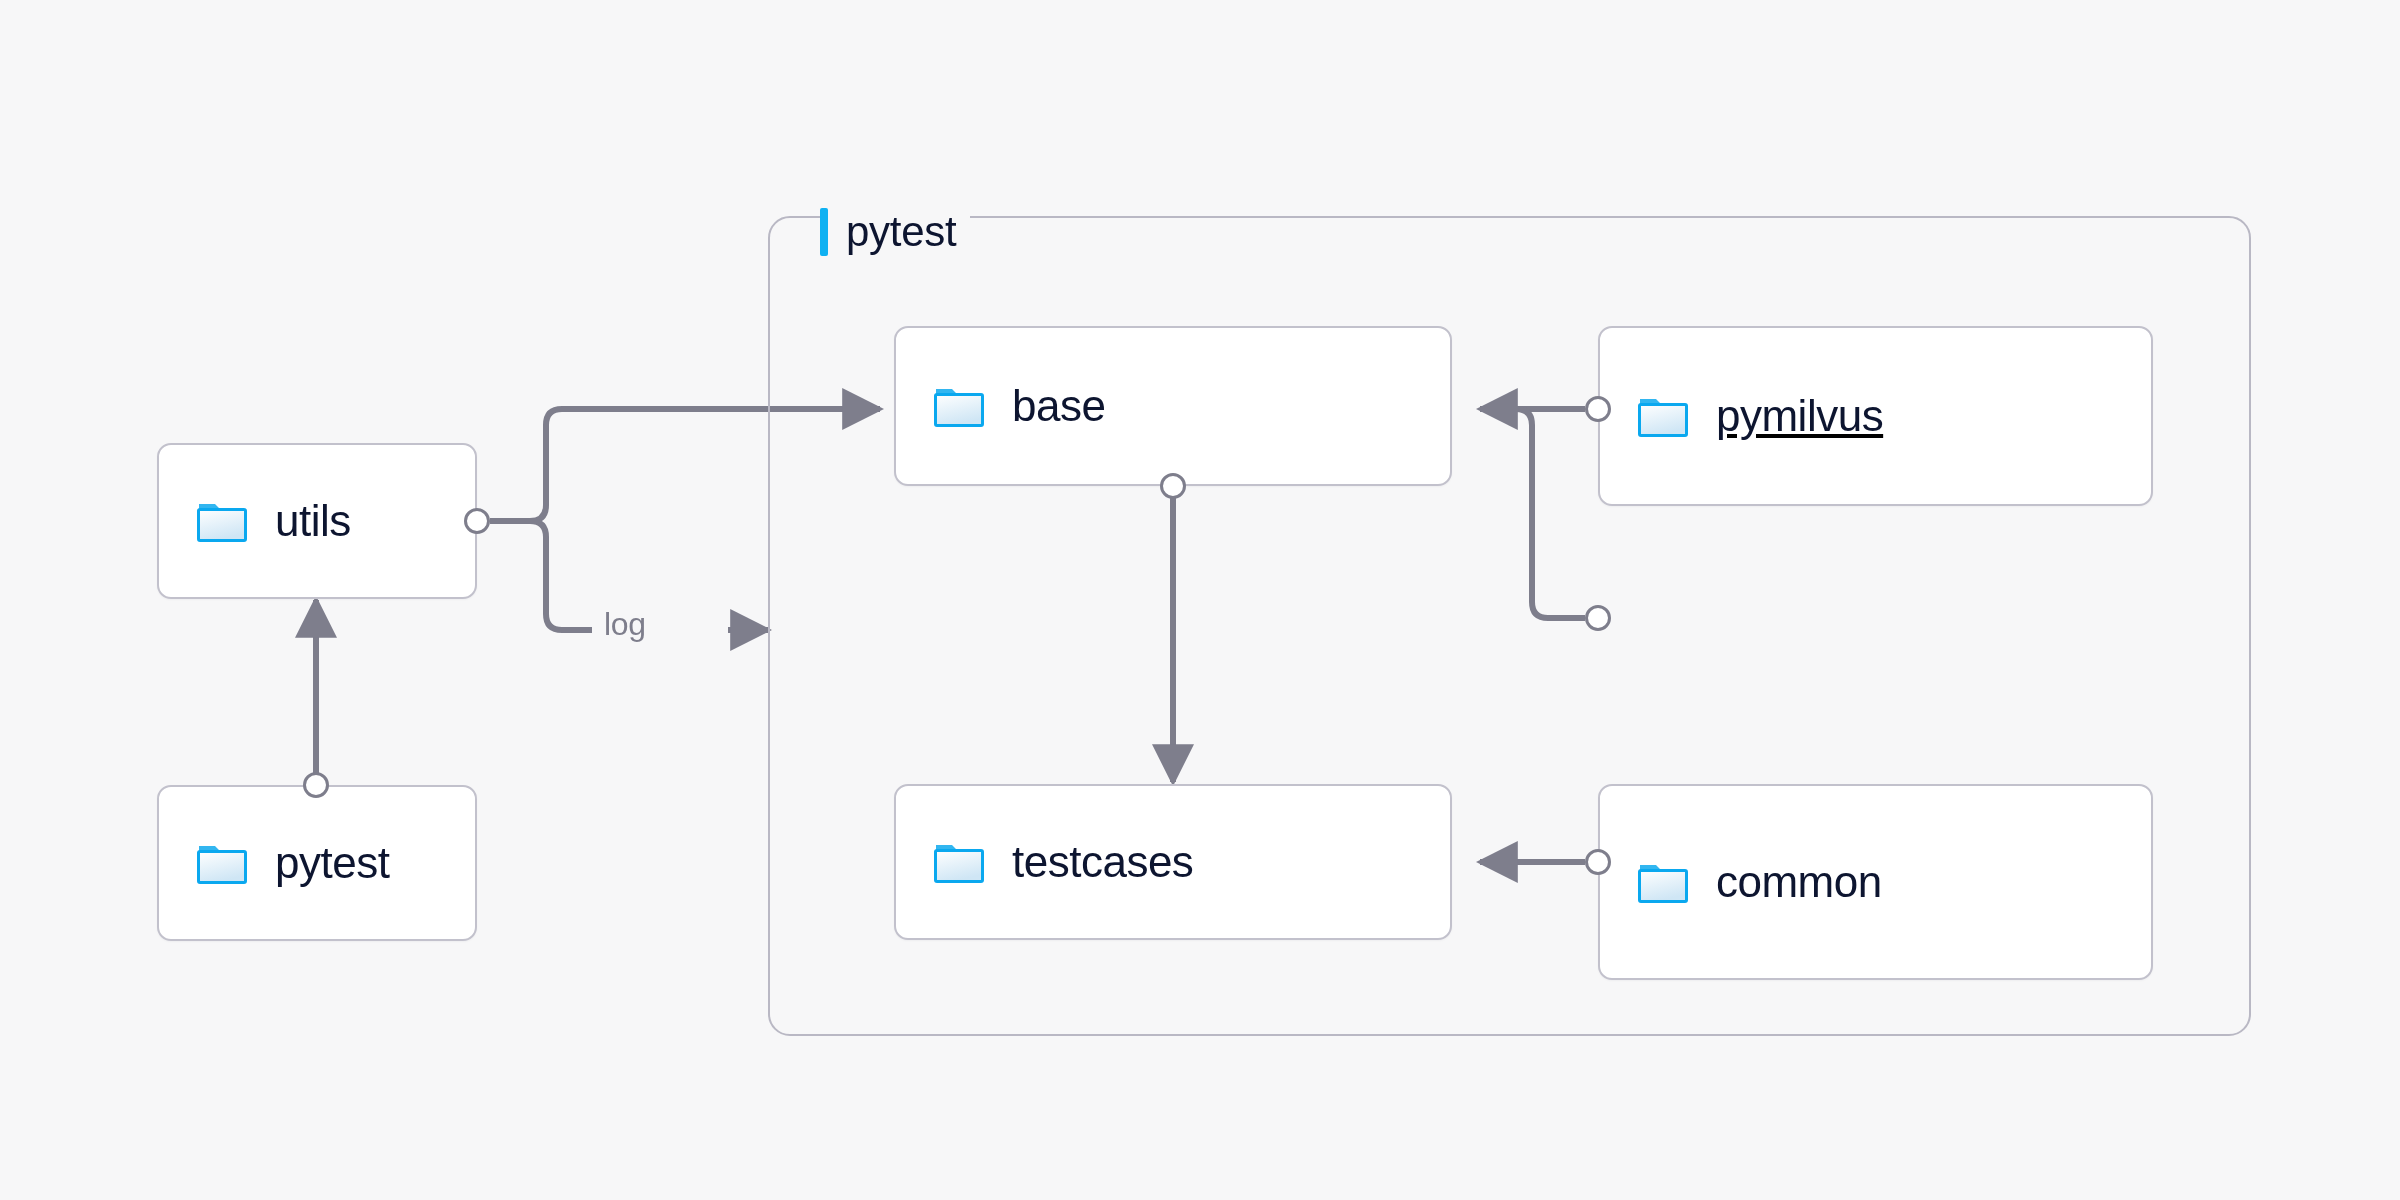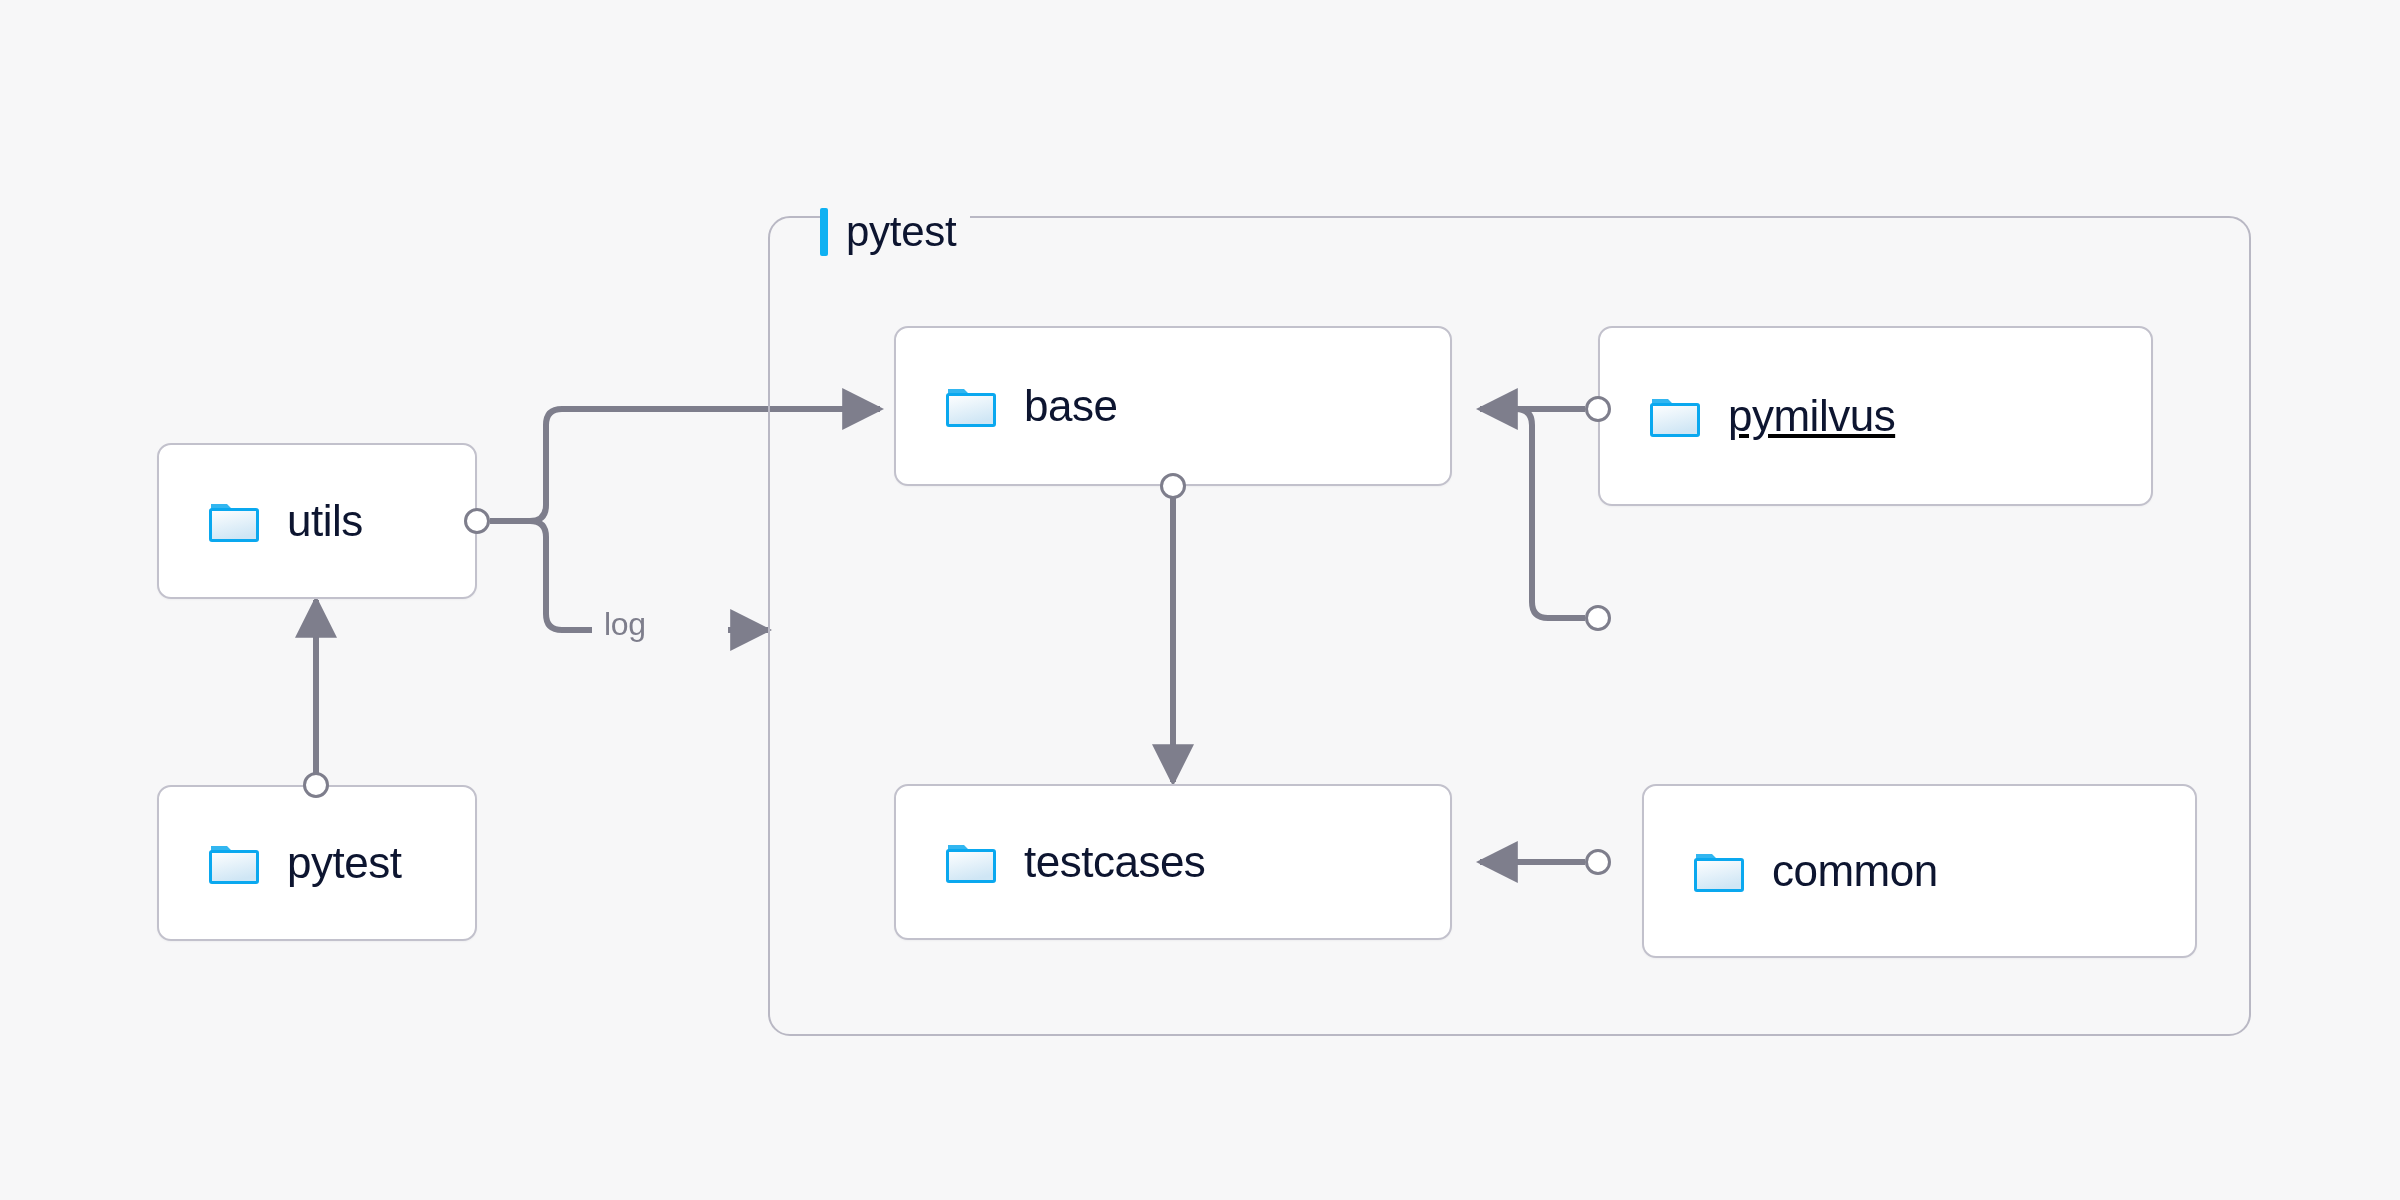--- a/index.html
+++ b/index.html
@@ -70,21 +70,21 @@
     border-radius: 14px;
     display: flex;
     align-items: center;
     z-index: 4;
     box-shadow: 0 1px 2px rgba(16, 22, 48, 0.04);
   }
   .node .node-inner {
     display: flex;
     align-items: center;
     gap: 26px;
-    padding-left: 48px;
+    padding-left: 36px;
   }
   .node .node-label {
     font-size: 44px;
     color: #0d1530;
     letter-spacing: -0.5px;
     line-height: 1;
     white-space: nowrap;
   }
 
   
@@ -233,21 +233,21 @@
         <path d="M4 6 h16 l5 5 h10 v7 H4 Z" fill="#32b6f0"></path>
         <rect x="3.5" y="11.5" width="47" height="31" rx="1.5" fill="url(#fg5)" stroke="#0aa8ef" stroke-width="3"></rect>
       </svg>
       <span class="node-label">pymilvus</span>
     </div>
   </div>
   <div class="port" style="left:1585px; top:396px;"></div>
 
   <div class="port" style="left:1585px; top:605px;"></div>
 
-  <div class="node" style="left:1642px; top:784px; width:555px; height:174px;">
+  <div class="node" style="left:1598px; top:784px; width:555px; height:196px;">
     <div class="node-inner">
       <svg class="folder-icon" viewBox="0 0 54 46" xmlns="http://www.w3.org/2000/svg">
         <defs>
           <linearGradient id="fg7" x1="0" y1="0" x2="0.35" y2="1">
             <stop offset="0%" stop-color="#ffffff"></stop>
             <stop offset="100%" stop-color="#cfe6f5"></stop>
           </linearGradient>
         </defs>
         <path d="M4 6 h16 l5 5 h10 v7 H4 Z" fill="#32b6f0"></path>
         <rect x="3.5" y="11.5" width="47" height="31" rx="1.5" fill="url(#fg7)" stroke="#0aa8ef" stroke-width="3"></rect>

